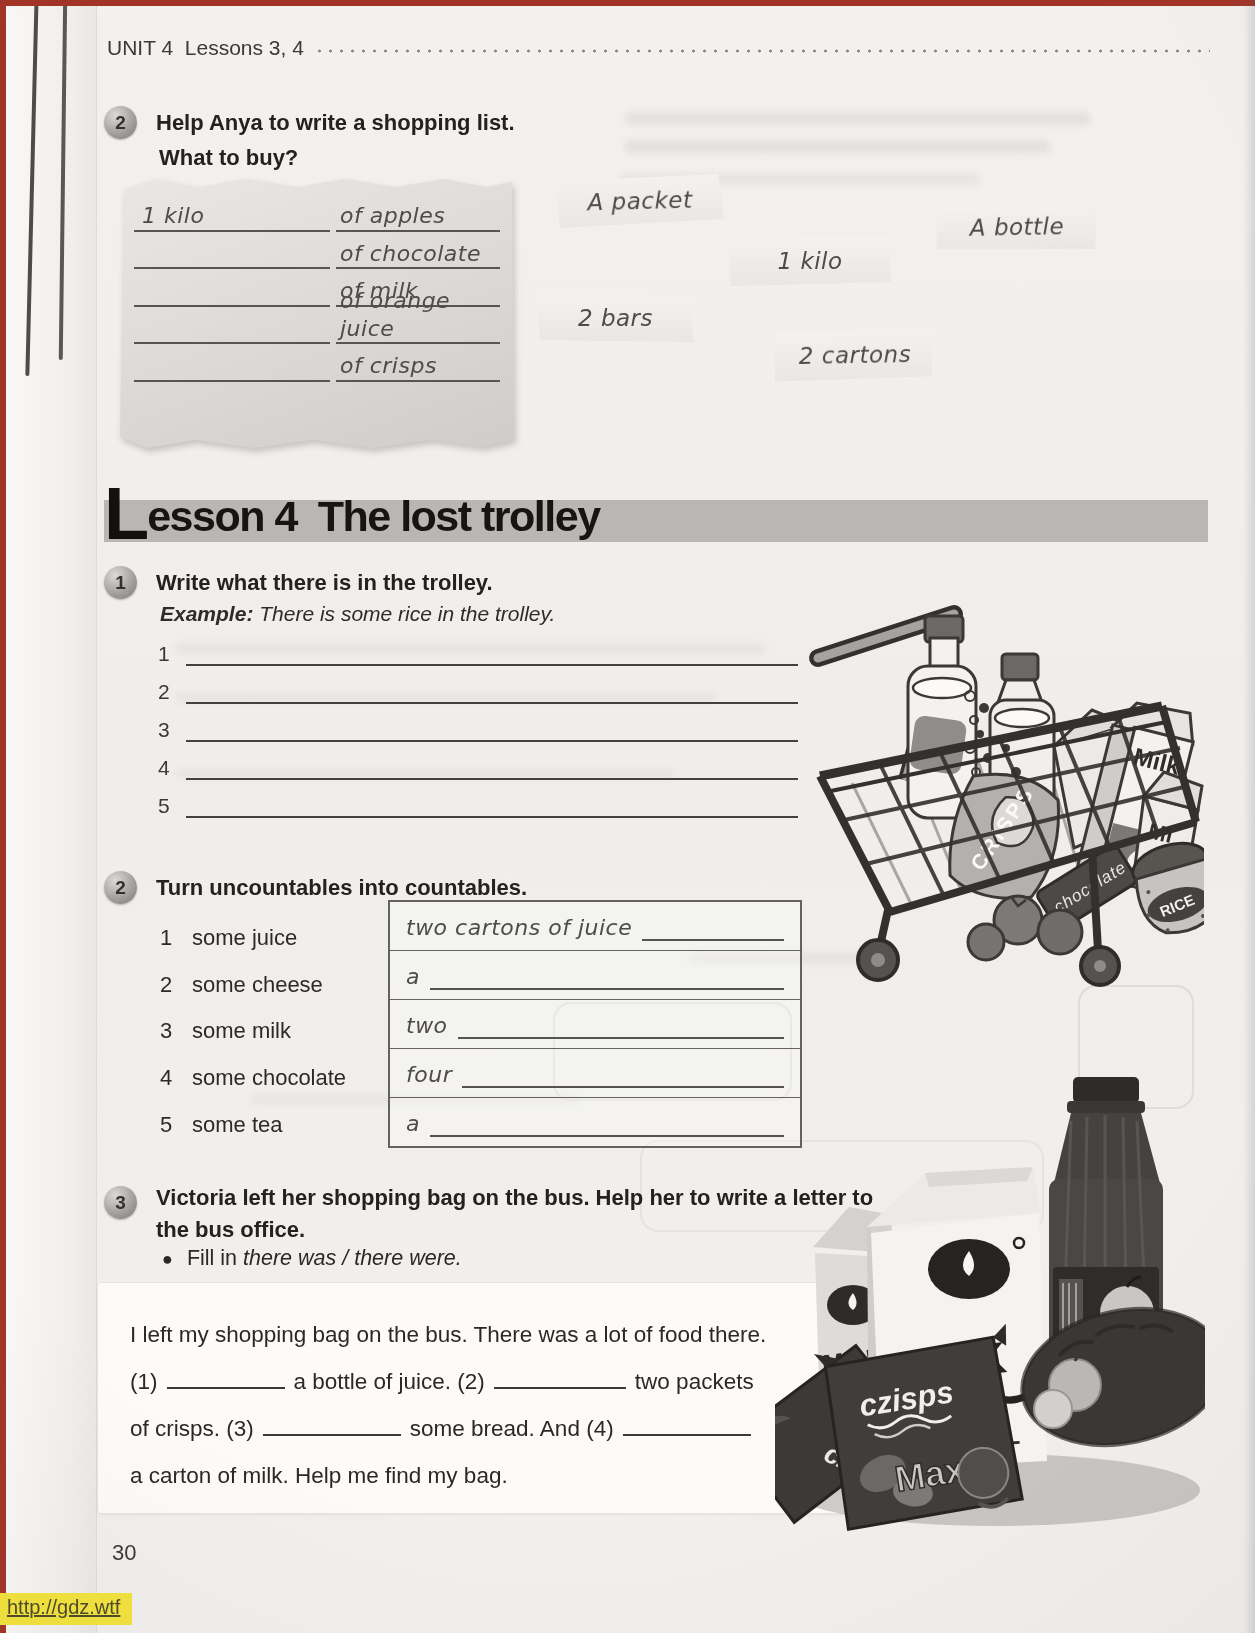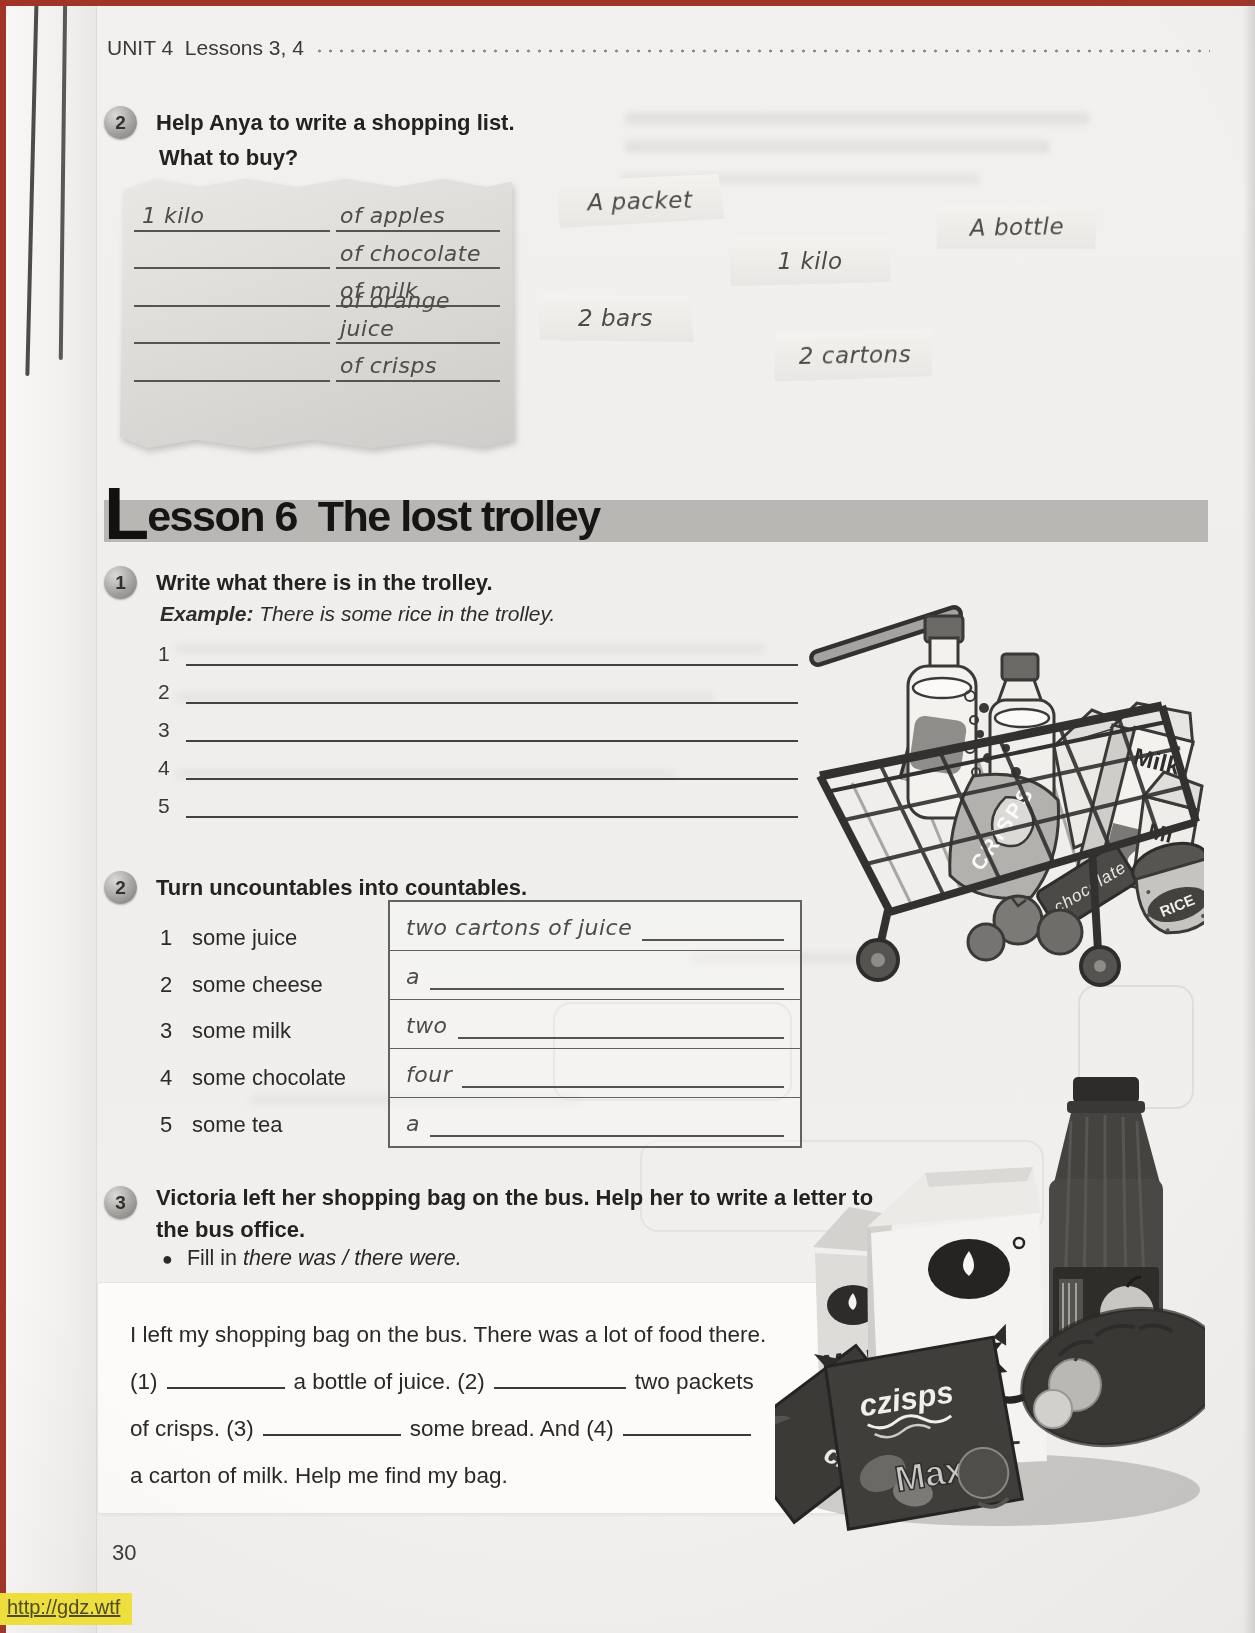--- a/index.html
+++ b/index.html
@@ -188,21 +188,21 @@
   <div class="slip" style="left:537px;top:294px;width:157px;height:48px;clip-path:polygon(0 0,97% 4%,100% 100%,2% 96%)">
     <span class="hw">2 bars</span>
     </div>
   <div class="slip" style="left:774px;top:330px;width:162px;height:50px;transform:rotate(-1deg);clip-path:polygon(1% 5%,99% 0,97% 95%,0 100%)">
     <span class="hw">2 cartons</span>
     </div>
 
   <div class="lesson-bar"></div>
   <div class="lesson-title">
     <span class="dropcap">L</span>
-      <span class="rest">esson 6  The lost trolley</span>
+      <span class="rest">esson 4  The lost trolley</span>
   </div>
 
   <div class="badge" style="left:104px;top:566px">1</div>
   <div class="h-bold" style="left:156px;top:570px">Write what there is in the trolley.</div>
   <div class="example-line" style="left:160px;top:602px">
     <b>Example:</b>
     <span>There is some rice in the trolley.</span>
   </div>
 
   <div class="write-line" style="top:638px">

